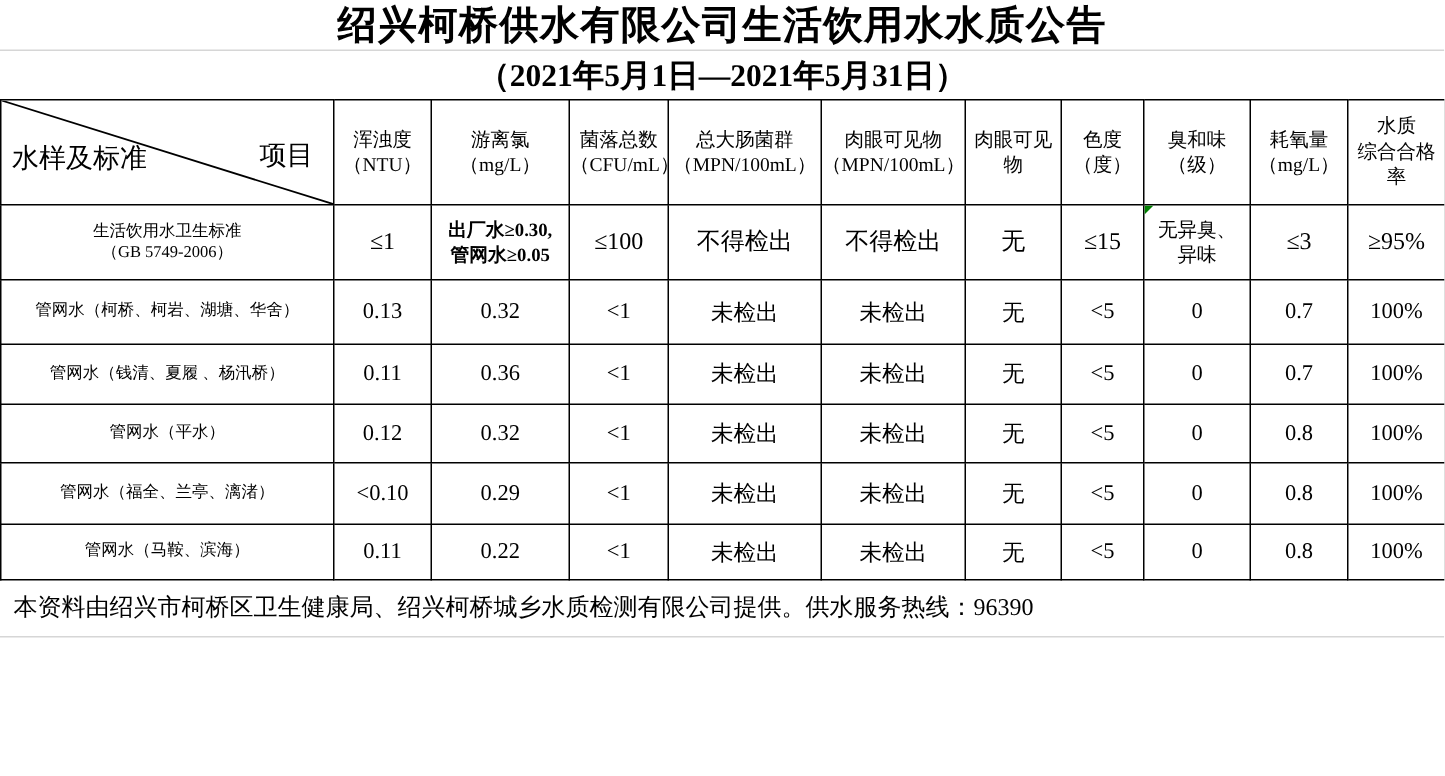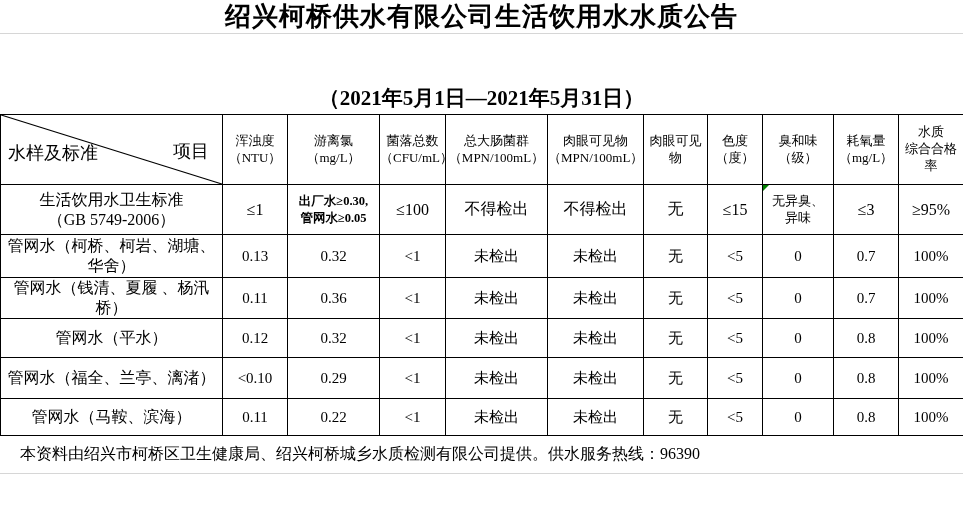--- a/index.html
+++ b/index.html
@@ -9,46 +9,46 @@
     font-family:"Liberation Serif","DejaVu Serif",serif; color:#000;
     overflow:hidden;
   }
   .title-row {
     height:34px; display:flex; align-items:center; justify-content:center;
     font-size:26px; font-weight:bold; letter-spacing:1px;
     border-bottom:1px solid #d6d6d6;
   }
   .subtitle-row {
     height:32px; display:flex; align-items:center; justify-content:center;
-    font-size:21px; font-weight:bold;margin-top:48px;
+    font-size:21px; font-weight:bold;
   }
   table.main { border-collapse:collapse; table-layout:fixed; width:963px; }
   table.main th, table.main td {
     border:1px solid #000; padding:0; text-align:center; vertical-align:middle;
     overflow:hidden;
   }
   table.main th { font-weight:normal; font-size:13px; line-height:1.3; white-space:pre-line; }
   td.val { font-size:15px; }
-  td.rowlabel { font-size:16px; line-height:1.25; padding:0 2px; white-space:pre-line; }
+  td.rowlabel { font-size:11px; line-height:1.25; padding:0 2px; white-space:pre-line; }
   tr.std td.val { font-size:16px; }
   td.chlorine { font-size:12.5px; text-align:left; padding-left:3px; white-space:pre-line; line-height:1.35;font-weight:bold; }
   td.odor { font-size:13px; }
   .preline { white-space:pre-line; line-height:1.25; }
   th.corner { position:relative; padding:0; }
   th.corner svg { position:absolute; left:0; top:0; width:100%; height:100%; display:block; }
   .c-left  { position:absolute; left:7px;  top:27px; font-size:18px; }
   .c-right { position:absolute; right:13px; top:25px; font-size:18px;text-align:right; }
   .hasflag { position:relative; }
   .flag {
     position:absolute; left:0; top:0; width:0; height:0;
     border-top:6px solid #008000; border-right:6px solid transparent;
   }
   .note-row {
     height:38px; display:flex; align-items:center; font-size:16px;
-    padding-left:20px; border-bottom:1px solid #d6d6d6;
+    padding-left:9px; border-bottom:1px solid #d6d6d6;
   }
   .sign-grid { display:grid; grid-template-columns:222px 65px 92px 1fr; }
   .sg { height:27px; }
   .sg.vline { border-right:1px solid #d6d6d6; }
   .sg.hline { border-bottom:1px solid #d6d6d6; }
   .sg.text { display:flex; align-items:center; justify-content:center; font-size:17px; }
 </style>
 </head>
 <body>
 

